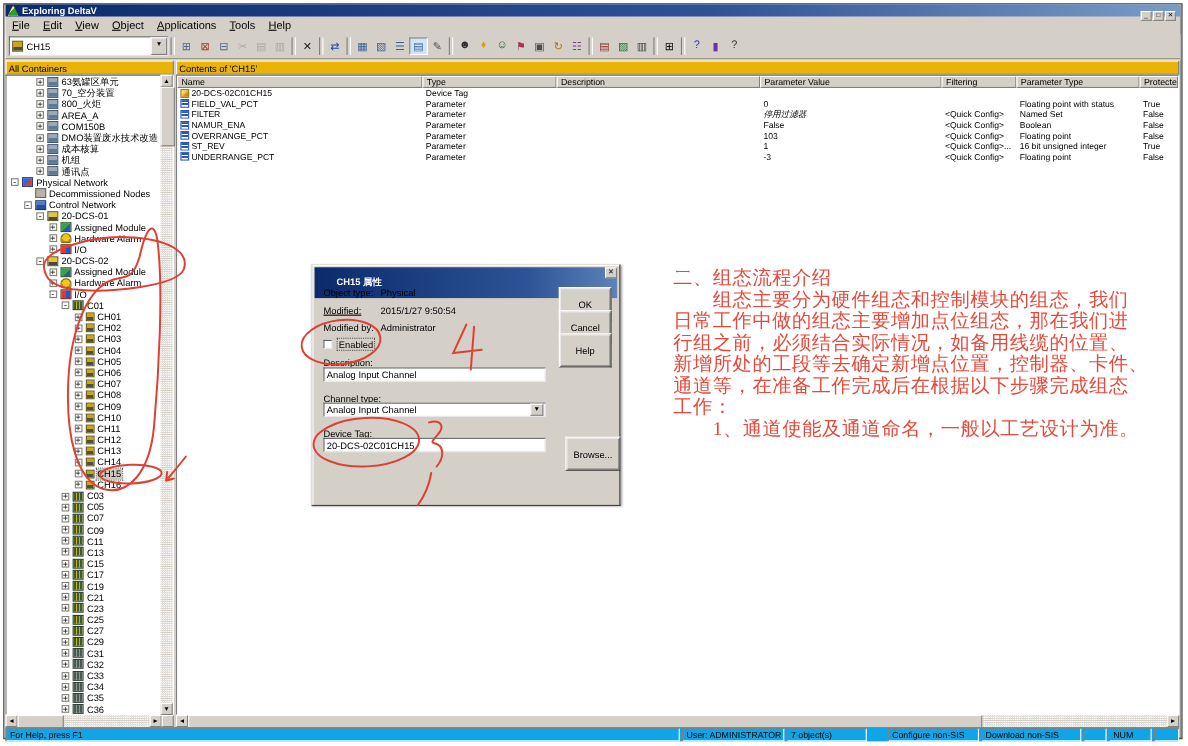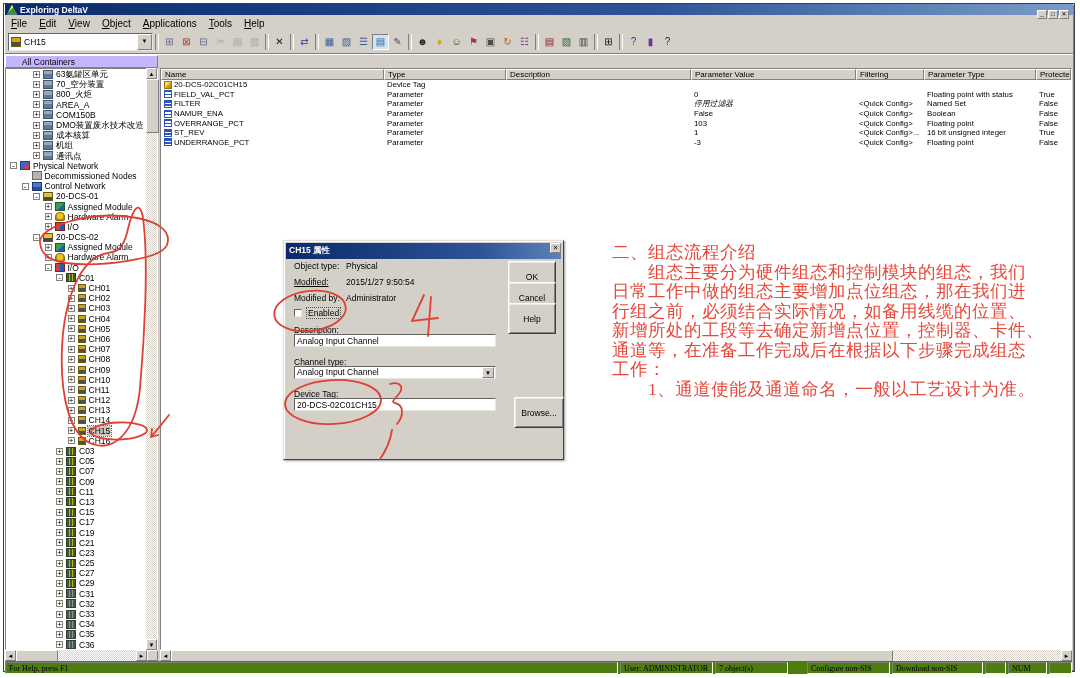--- a/index.html
+++ b/index.html
@@ -29,22 +29,22 @@
     border:1px solid;border-color:#636363 #e6e6e6 #e6e6e6 #636363;font-size:8.5px;gap:3px;padding-left:2px;}
   #combo .cicon{width:8px;height:8px;flex:none;background:linear-gradient(180deg,#caa41e 55%,#50503e 55%);border:1px solid #6a5a14;}
   #combo .carrow{margin-left:auto;width:13px;height:14px;font-size:6px;line-height:13px;text-align:center;
     border:1px solid;border-color:#fff #808080 #808080 #fff;background:#d4d0c8;}
   .tbsep{width:2px;height:16px;margin:0 2px;border-left:1px solid #808080;border-right:1px solid #fff;}
   .tbi{width:17px;height:16px;margin:0;display:flex;align-items:center;justify-content:center;
     font-size:10px;background:transparent;border:1px solid transparent;padding:0;}
   .tbi.pressed{background:#cfe4f7;border-color:#808080 #fff #fff #808080;}
   .tbi.disabled{opacity:.55;}
   
-  .panehead{top:55px;height:13px;background:#c4b5fd;font-size:8.5px;display:flex;align-items:center;
-    padding-left:16px;border:1px solid;border-color:#fff #808080 #808080 #fff;color:#000;}
+  .panehead{top:55px;height:13px;background:#eab308;font-size:8.5px;display:flex;align-items:center;
+    padding-left:2px;border:1px solid;border-color:#fff #808080 #808080 #fff;color:#000;}
   #lefthead{left:5px;width:153px;}
   #righthead{left:160px;width:912px;}
   
   #leftpane{left:5px;top:68px;width:153px;height:582px;background:#fff;
     border:1px solid;border-color:#808080 #fff #fff #808080;overflow:hidden;}
   #tree{position:absolute;left:0;top:0;width:140px;}
   .trow{display:flex;align-items:center;height:10.2px;font-size:8.5px;white-space:nowrap;color:#000;}
   .exp{width:7px;height:7px;flex:none;border:1px solid #848078;background:#fff;
     font-size:8px;line-height:5px;text-align:center;margin-right:2px;box-sizing:border-box;}
   .tlabel{padding:0 1px;line-height:10px;}
@@ -90,41 +90,41 @@
     font-size:8px;padding-left:3px;display:flex;align-items:center;box-sizing:border-box;white-space:nowrap;overflow:hidden;}
   .rrow{display:flex;height:9.6px;align-items:center;}
   .rcell{font-size:7.8px;padding-left:3px;box-sizing:border-box;white-space:nowrap;overflow:hidden;
     display:flex;align-items:center;color:#000;}
   .rico{width:8px;height:8px;flex:none;margin-right:2px;border:1px solid #888;box-sizing:border-box;}
   .rico-tag{background:linear-gradient(135deg,#f6e06a 30%,#c89010 70%);border-color:#9a7408;}
   .rico-param{background:repeating-linear-gradient(180deg,#2c57b8 0 1.5px,#fff 1.5px 3px);border-color:#2c57b8;}
   
   #dialog{left:283px;top:240px;width:281px;height:220px;background:#d4d0c8;
     border:1px solid;border-color:#dfdfdf #404040 #404040 #dfdfdf;box-shadow:inset 1px 1px 0 #fff,1px 1px 2px rgba(0,0,0,.4);z-index:20;}
-  #dlgtitle{position:absolute;left:2px;top:2px;right:2px;height:16px;
+  #dlgtitle{position:absolute;left:2px;top:2px;right:2px;height:28px;
     background:linear-gradient(90deg,#0b2a6b 0%,#2d5396 70%,#5d82b8 100%);
-    color:#fff;font-size:8.5px;font-weight:bold;display:flex;align-items:center;padding-left:3px;}
+    color:#fff;font-size:8.5px;font-weight:bold;display:flex;align-items:center;padding-left:20px;}
   #dlgclose{position:absolute;right:2px;top:1.5px;width:11px;height:10px;font-size:6.5px;line-height:8px;text-align:center;
     border:1px solid;border-color:#fff #808080 #808080 #fff;background:#d4d0c8;padding:0;color:#000;}
   .dlbl{position:absolute;font-size:8.5px;color:#000;white-space:nowrap;}
   .dbtn{position:absolute;width:48px;height:31px;font-size:8.5px;
     border:1px solid;border-color:#fff #404040 #404040 #fff;box-shadow:inset 1px 1px 0 #e8e8e8,inset -1px -1px 0 #808080;
     background:#d4d0c8;text-align:center;line-height:12px;padding:0;color:#000;}
   .dfield{position:absolute;height:13px;background:#fff;font-size:8.5px;padding:0 2px;color:#000;
     border:1px solid;border-color:#636363 #e6e6e6 #e6e6e6 #636363;box-sizing:border-box;
     font-family:"Liberation Sans",sans-serif;}
   #dcheck{position:absolute;width:8px;height:8px;background:#fff;border:1px solid;border-color:#636363 #e6e6e6 #e6e6e6 #636363;box-sizing:border-box;}
   #enlabel{outline:1px dotted #555;padding:0 1px;}
   #chandrop{position:absolute;right:1px;top:0;width:12px;height:11px;font-size:6px;line-height:10px;text-align:center;
     border:1px solid;border-color:#fff #808080 #808080 #fff;background:#d4d0c8;padding:0;}
   
   #rednotes{left:612px;top:243px;width:462px;font-family:"Liberation Serif",serif;
     font-size:17.5px;line-height:19.5px;white-space:pre-line;letter-spacing:.5px;}
   
-  #statusbar{left:5px;top:661px;width:1067px;height:13px;display:flex;align-items:stretch;gap:2px;background:#4d7c0f;padding-top:1px;font-family:Liberation Serif, serif;}
+  #statusbar{left:5px;top:661px;width:1067px;height:13px;display:flex;align-items:stretch;gap:2px;background:#0ea5e9;padding-top:1px;}
   .sfield{border:1px solid;border-color:#808080 #fff #fff #808080;font-size:8px;display:flex;align-items:center;
     padding-left:3px;white-space:nowrap;overflow:hidden;color:#000;}
   .sgap{border:none;}
   #annosvg{left:0;top:0;pointer-events:none;z-index:30;}
 </style>
 </head>
 <body>
 
 <div id="screen">
   <div id="win" class="abs"></div>
@@ -186,20 +186,21 @@
       <button class="tbi" style="color: rgb(63, 63, 63);">▥</button>
       <div class="tbsep"></div>
       <button class="tbi" style="color: rgb(16, 16, 16);">⊞</button>
       <div class="tbsep"></div>
       <button class="tbi" style="color: rgb(31, 63, 176);">?</button>
       <button class="tbi" style="color: rgb(111, 47, 160);">▮</button>
       <button class="tbi" style="color: rgb(51, 51, 51);">?</button>
     </div>
 
   <div id="lefthead" class="abs panehead">All Containers</div>
+  <div id="righthead" class="abs panehead">Contents of 'CH15'</div>
 
   <div id="leftpane" class="abs">
     <div id="tree">
         <div class="trow" style="padding-left: 27px;">
           <span class="exp">+</span>
           <span class="ti ti-area"></span>
           <span class="tlabel">63氨罐区单元</span>
         </div>
         <div class="trow" style="padding-left: 27px;">
           <span class="exp">+</span>

